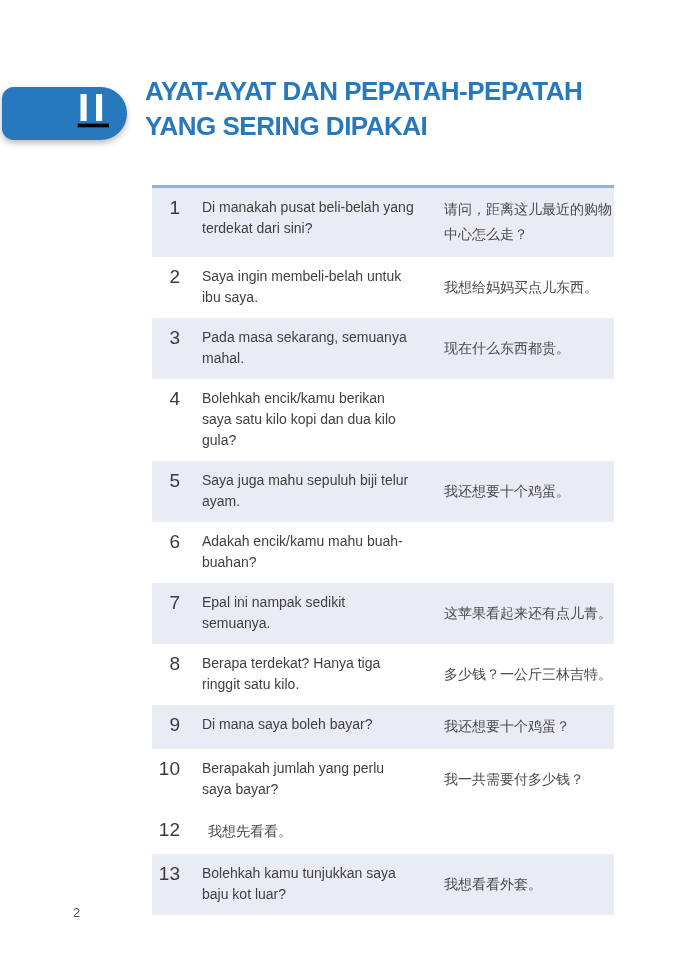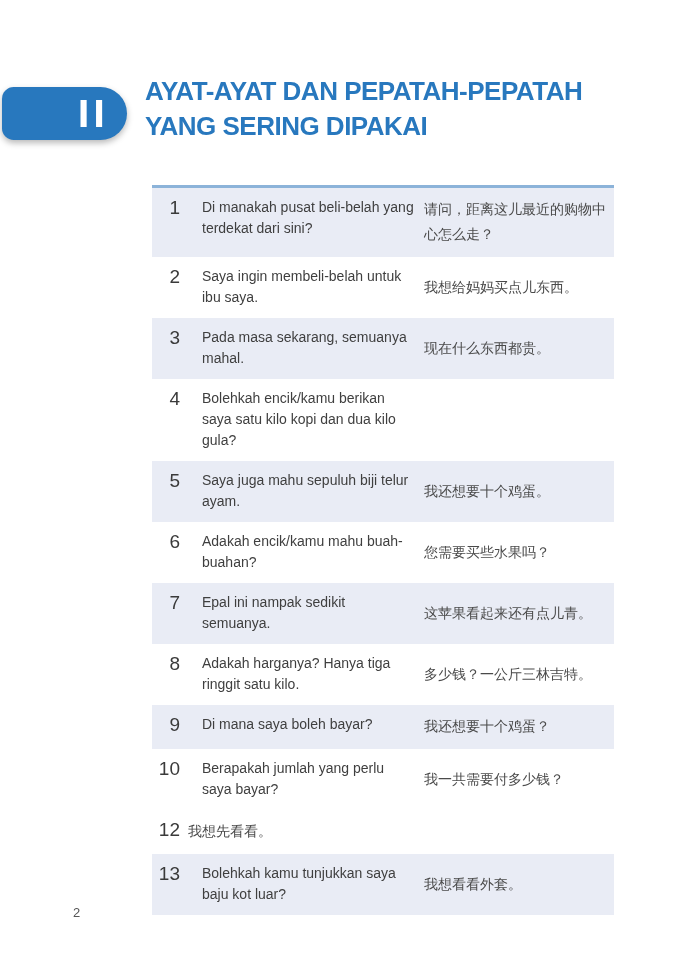--- a/index.html
+++ b/index.html
@@ -19,24 +19,25 @@
   .chapter-tab {
     position: absolute;
     left: 2px;
     top: 87px;
     width: 125px;
     height: 53px;
     background: var(--accent, #2878be);
     border-radius: 12px 27px 27px 12px;
     box-shadow: 0 3px 6px rgba(0,0,0,0.28);
     display: flex;
-    align-items: center;
+    align-items: flex-start;
     justify-content: flex-end;
     padding-right: 18px;
     box-sizing: border-box;
+    text-decoration: underline;
   }
   .chapter-num {
     color: #ffffff;
     font-weight: bold;
     font-size: 42px;
     letter-spacing: 4px;
     line-height: 1;
     transform: scaleY(0.92);
   }
   
@@ -78,21 +79,21 @@
   .cell-malay {
     margin-left: 22px;
     width: 214px;
     flex: 0 0 214px;
     font-size: 14px;
     line-height: 21px;
     color: #3f3f3f;
     align-self: flex-start;
   }
   .cell-chinese {
-    margin-left: 8px;
+    margin-left: 28px;
     flex: 1 1 auto;
     font-size: 14px;
     line-height: 25px;
     color: #4a4a4a;
   }
   
   .page-number {
     position: absolute;
     left: 73px;
     top: 905px;
@@ -132,30 +133,29 @@
         <div class="cell-malay">Bolehkah encik/kamu berikan saya satu kilo kopi dan dua kilo gula?</div>
       </div>
       <div class="row stripe">
         <div class="cell-num">5</div>
         <div class="cell-malay">Saya juga mahu sepuluh biji telur ayam.</div>
         <div class="cell-chinese">我还想要十个鸡蛋。</div>
       </div>
       <div class="row">
         <div class="cell-num">6</div>
         <div class="cell-malay">Adakah encik/kamu mahu buah-buahan?</div>
-        <div class="cell-chinese">您需要买些水果吗？</div>
       </div>
       <div class="row stripe">
         <div class="cell-num">7</div>
         <div class="cell-malay">Epal ini nampak sedikit semuanya.</div>
         <div class="cell-chinese">这苹果看起来还有点儿青。</div>
       </div>
       <div class="row">
         <div class="cell-num">8</div>
-        <div class="cell-malay">Adakah harganya? Hanya tiga ringgit satu kilo.</div>
+        <div class="cell-malay">Berapa terdekat? Hanya tiga ringgit satu kilo.</div>
         <div class="cell-chinese">多少钱？一公斤三林吉特。</div>
       </div>
       <div class="row stripe">
         <div class="cell-num">9</div>
         <div class="cell-malay">Di mana saya boleh bayar?</div>
         <div class="cell-chinese">我还想要十个鸡蛋？</div>
       </div>
       <div class="row">
         <div class="cell-num">10</div>
         <div class="cell-malay">Berapakah jumlah yang perlu saya bayar?</div>

